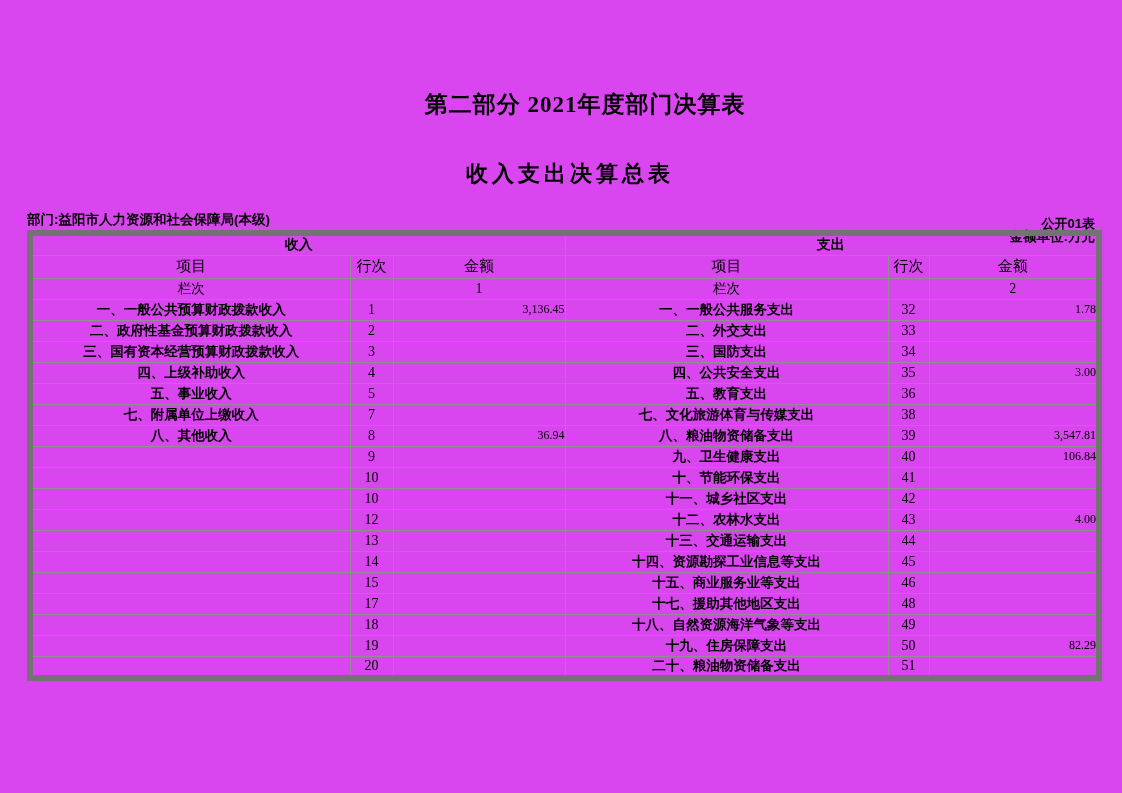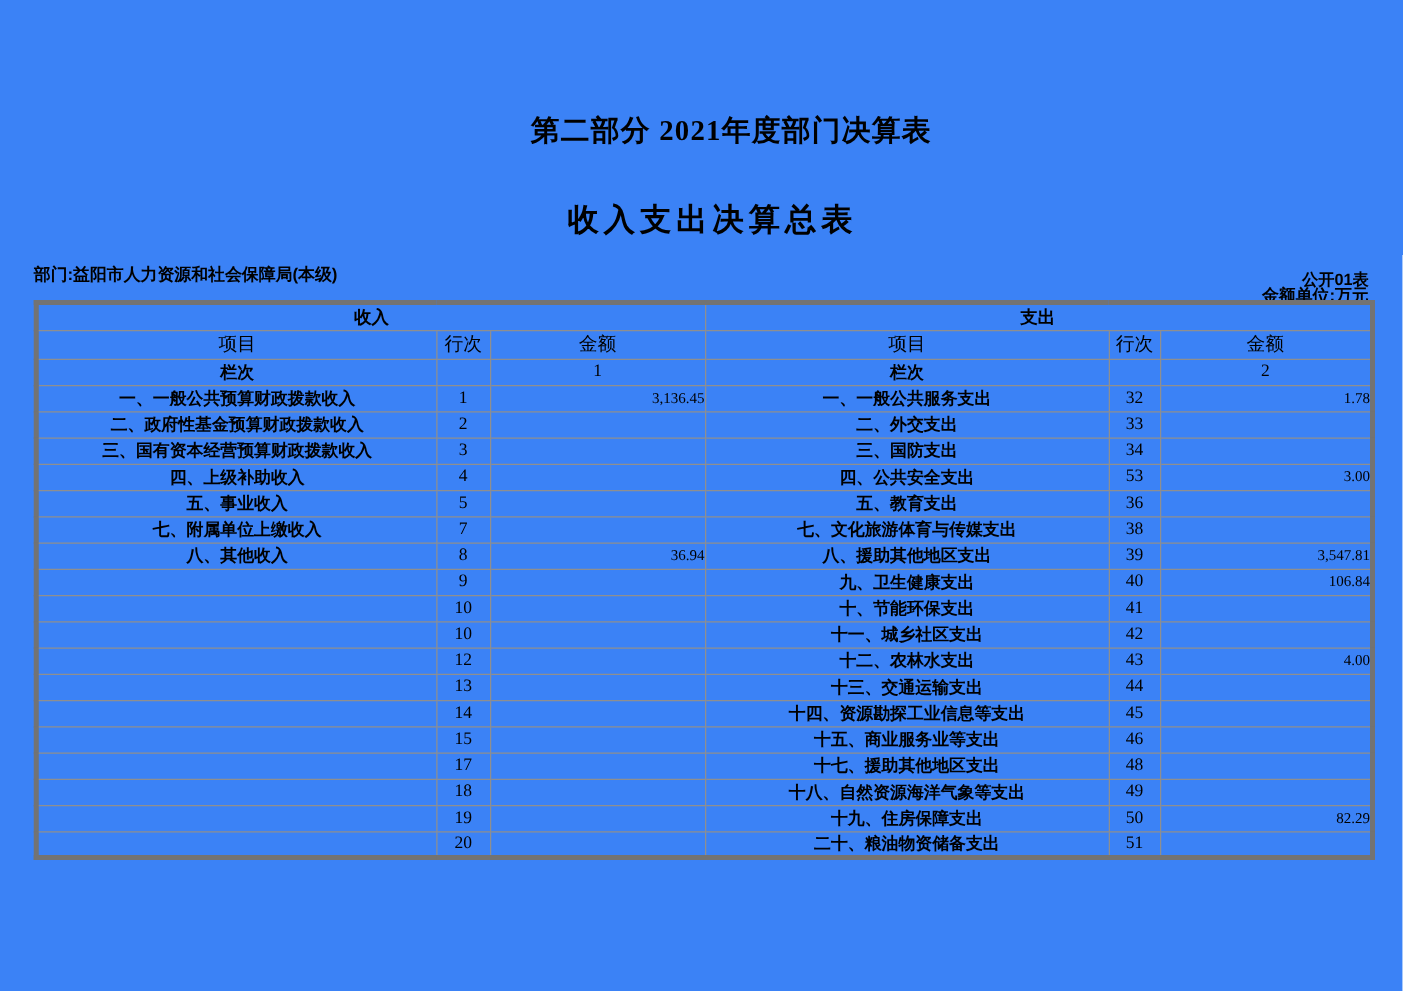--- a/index.html
+++ b/index.html
@@ -1,77 +1,76 @@
 <!DOCTYPE html>
 <html><head>
 <meta charset="utf-8">
 <style>
   html,body{margin:0;padding:0;background:#fff;}
   .page{
     position:relative;
     width:1122px;height:793px;
-    background:#3b82f6;
+    background:#d946ef;
     color:#000;
     font-family:"Liberation Sans",sans-serif;
     overflow:hidden;
   }
   .doc-title{
     position:absolute;top:89px;left:48px;right:0;
     text-align:center;
     font-family:"Liberation Serif",serif;
     font-weight:bold;font-size:23px;
     letter-spacing:1px;
     white-space:nowrap;
   }
   .table-title{
     position:absolute;top:159px;left:18px;right:0;
     text-align:center;
-    font-weight:bold;font-size:25px;
+    font-weight:bold;font-size:22px;
     letter-spacing:4px;
     white-space:nowrap;
   }
   .public-no{
     position:absolute;top:194px;right:27px;
     font-weight:bold;font-size:13px;margin-top:21px;
   }
   .dept{
     position:absolute;top:211px;left:27px;
     font-weight:bold;font-size:13.5px;
   }
   .unit{
     position:absolute;top:228px;right:27px;
     font-weight:bold;font-size:13.5px;
   }
   table.summary{
     position:absolute;top:230px;left:27px;
     width:1069px;
     border-collapse:collapse;
     table-layout:fixed;
-    border:4px solid #737373;
-    margin-top:10px;
+    border:6px solid #737373;
   }
   table.summary th, table.summary td{
     border:1px solid #8f8f8f;
     padding:0;
     overflow:hidden;
     white-space:nowrap;
     vertical-align:middle;
   }
   tr.r-section{height:22px;}
   tr.r-cols{height:23px;}
   tr.r-lanci{height:21px;}
   tbody.data tr{height:21px;}
   th.section{
     font-weight:bold;font-size:14px;text-align:center;
   }
   th.colhead{
     font-weight:normal;font-size:15px;text-align:center;
   }
   td.lanci-label{
-    font-weight:bold;font-size:13.5px;text-align:center;
+    font-weight:normal;font-size:13.5px;text-align:center;
   }
   td.colno{
     font-family:"Liberation Serif",serif;
     font-size:14px;text-align:center;font-weight:normal;
   }
   td.item{
     font-weight:bold;font-size:13.5px;
     text-align:center;padding-left:2px;
   }
   td.line{
@@ -152,21 +151,21 @@
           <td class="amt"></td>
           <td class="item">三、国防支出</td>
           <td class="line">34</td>
           <td class="amt"></td>
         </tr>
         <tr>
           <td class="item">四、上级补助收入</td>
           <td class="line">4</td>
           <td class="amt"></td>
           <td class="item">四、公共安全支出</td>
-          <td class="line">53</td>
+          <td class="line">35</td>
           <td class="amt">3.00</td>
         </tr>
         <tr>
           <td class="item">五、事业收入</td>
           <td class="line">5</td>
           <td class="amt"></td>
           <td class="item">五、教育支出</td>
           <td class="line">36</td>
           <td class="amt"></td>
         </tr>
@@ -175,21 +174,21 @@
           <td class="line">7</td>
           <td class="amt"></td>
           <td class="item">七、文化旅游体育与传媒支出</td>
           <td class="line">38</td>
           <td class="amt"></td>
         </tr>
         <tr>
           <td class="item">八、其他收入</td>
           <td class="line">8</td>
           <td class="amt">36.94</td>
-          <td class="item">八、援助其他地区支出</td>
+          <td class="item">八、粮油物资储备支出</td>
           <td class="line">39</td>
           <td class="amt">3,547.81</td>
         </tr>
         <tr>
           <td class="item"></td>
           <td class="line">9</td>
           <td class="amt"></td>
           <td class="item">九、卫生健康支出</td>
           <td class="line">40</td>
           <td class="amt">106.84</td>

